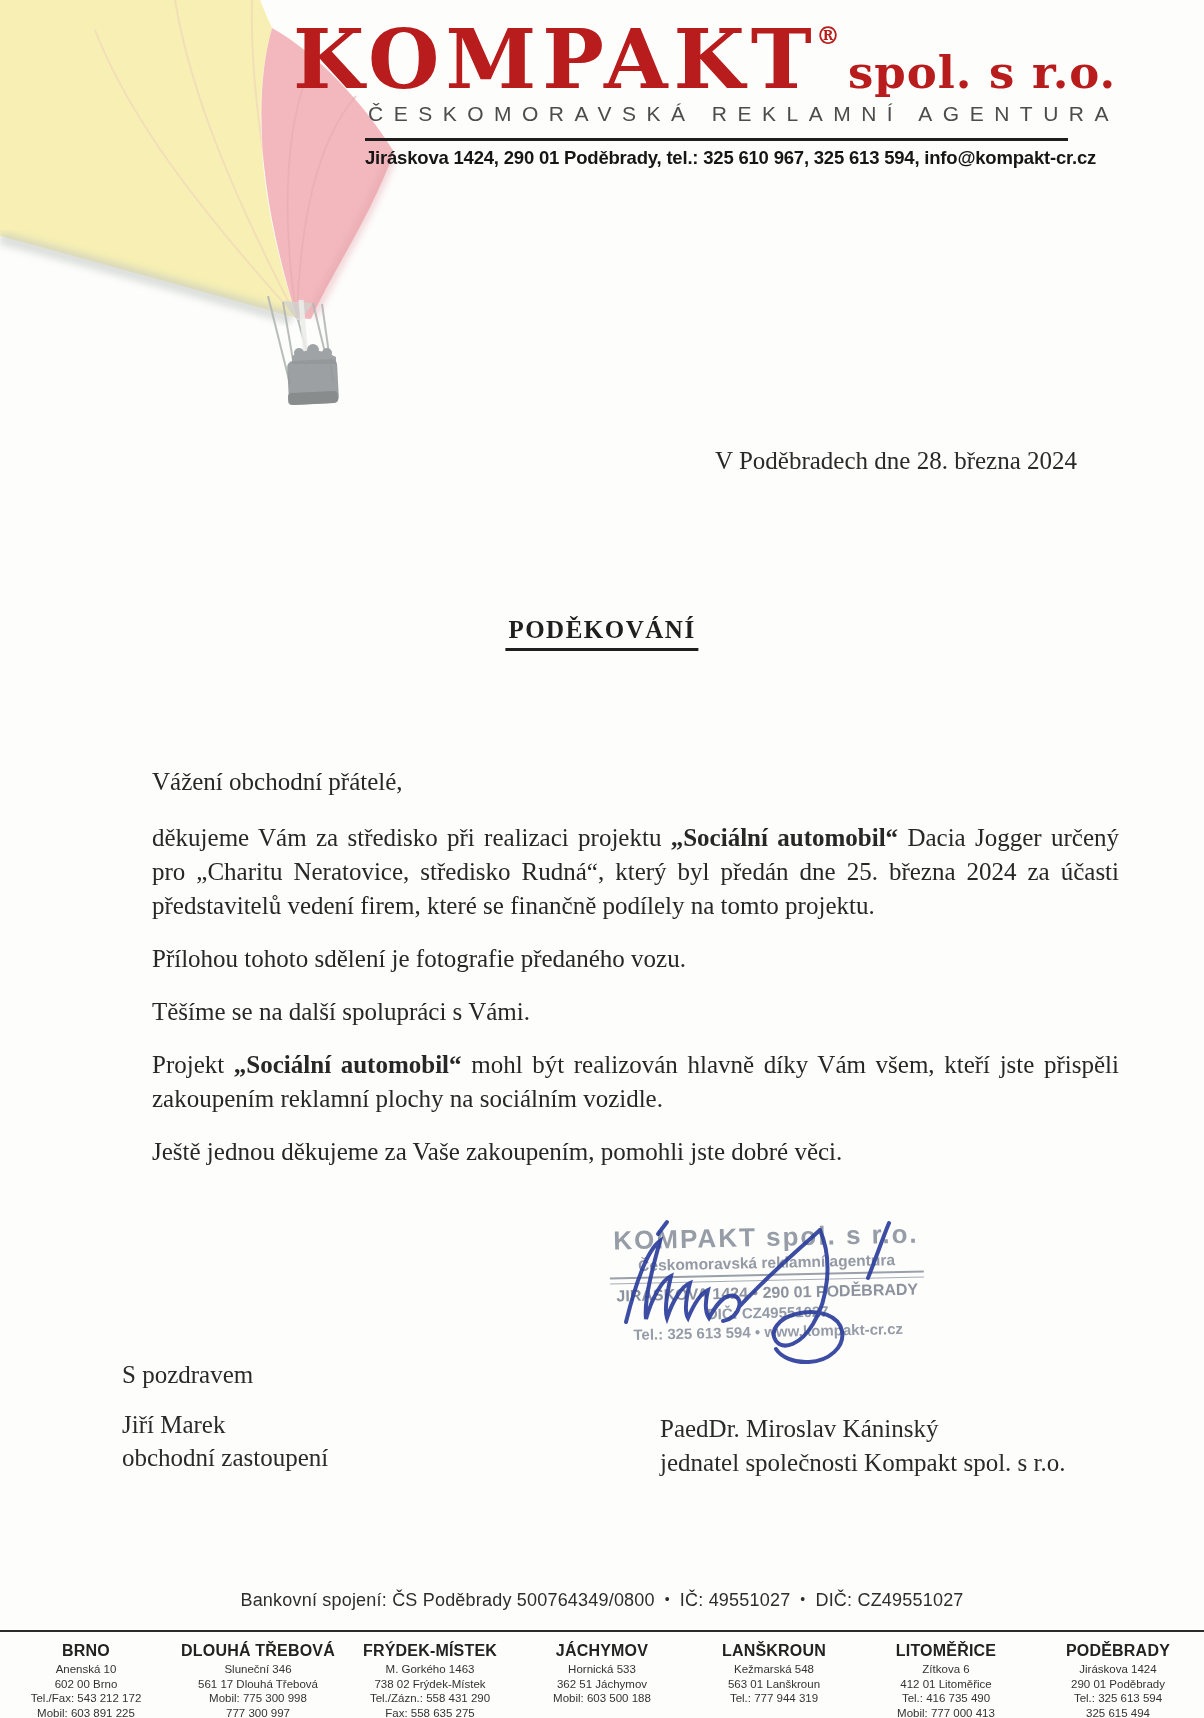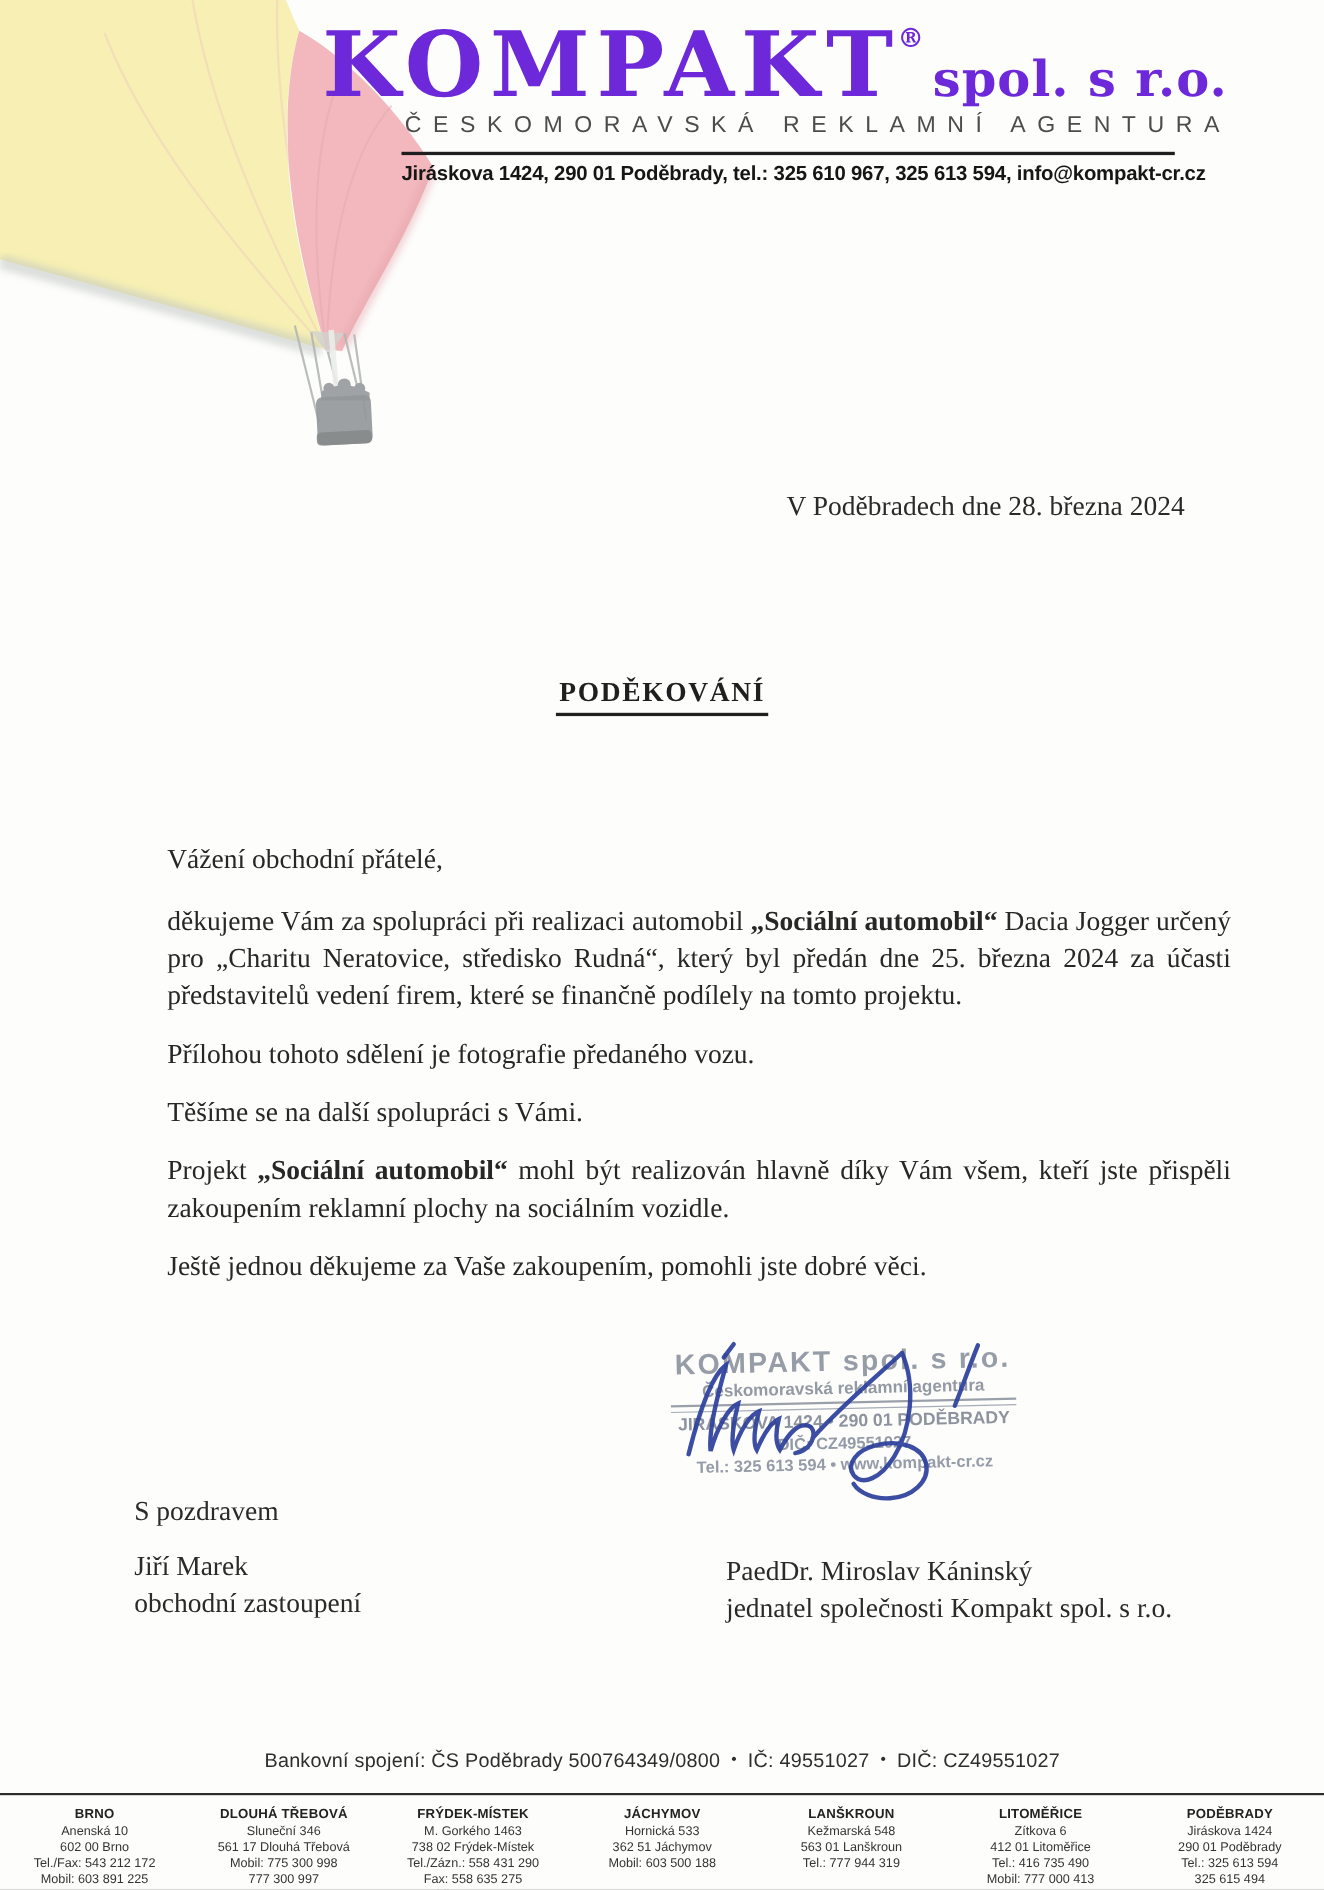--- a/index.html
+++ b/index.html
@@ -10,21 +10,21 @@
     background:#fdfdfc;
     overflow:hidden;
     font-family:"Liberation Serif", serif;
     color:#262626;
   }
   
   .balloon{position:absolute;left:0;top:0;width:400px;height:430px;opacity:.82;}
   .logo-row{
     position:absolute;left:293px;top:16px;width:800px;
     display:flex;align-items:baseline;
-    font-family:"DejaVu Serif", serif;font-weight:800;color:#6d28d9;
+    font-family:"DejaVu Serif", serif;font-weight:800;color:#b91c1c;
     white-space:nowrap;
   }
   .logo-main{font-size:82px;line-height:86px;letter-spacing:6px;}
   .logo-reg{font-size:24px;position:relative;top:-44px;left:-2px;letter-spacing:0;}
   .logo-suffix{font-size:45px;letter-spacing:1px;margin-left:6px;}
   .header-subtitle{
     position:absolute;left:368px;top:102px;width:720px;
     font-family:"Liberation Sans", sans-serif;
     font-size:21px;letter-spacing:10.5px;color:#4c4c4c;white-space:nowrap;
   }
@@ -78,21 +78,21 @@
     font-size:18px;color:#2d2d2d;letter-spacing:0.2px;
   }
   .bank-line .sep{margin:0 10px;font-size:14px;position:relative;top:-2px;}
   .footer-rule{position:absolute;left:0;top:1630px;width:100%;height:2px;background:#2c2c2c;}
   .footer-offices{
     position:absolute;left:0;top:1642px;width:100%;
     display:flex;
     font-family:"Liberation Sans", sans-serif;
   }
   .office{flex:1;text-align:center;padding:0 4px;}
-  .office-city{font-size:12px;font-weight:bold;color:#222;margin-bottom:2px;letter-spacing:.2px;}
+  .office-city{font-size:16px;font-weight:bold;color:#222;margin-bottom:2px;letter-spacing:.2px;}
   .office-line{font-size:11.5px;line-height:14.5px;color:#333;}
 </style>
 </head>
 <body>
 
 <div class="page">
 
   <svg class="balloon" viewBox="0 0 400 430" xmlns="http://www.w3.org/2000/svg">
     <defs>
       <filter id="soft">
@@ -152,21 +152,21 @@
   <div class="header-subtitle">ČESKOMORAVSKÁ REKLAMNÍ AGENTURA</div>
   <div class="header-rule"></div>
   <div class="header-address">Jiráskova 1424, 290 01 Poděbrady, tel.: 325 610 967, 325 613 594, info@kompakt-cr.cz</div>
 
   <div class="dateline">V Poděbradech dne 28. března 2024</div>
 
   <div class="letter-title">PODĚKOVÁNÍ</div>
 
   <div class="body-text">
     <p class="salutation">Vážení obchodní přátelé,</p>
-    <p class="justified"><span>děkujeme Vám za spolupráci při realizaci automobil </span><span class="bold-inline">„Sociální automobil“</span><span> Dacia Jogger určený pro „Charitu Neratovice, středisko Rudná“, který byl předán dne 25. března 2024 za účasti představitelů vedení firem, které se finančně podílely na tomto projektu.</span></p>
+    <p class="justified"><span>děkujeme Vám za středisko při realizaci projektu </span><span class="bold-inline">„Sociální automobil“</span><span> Dacia Jogger určený pro „Charitu Neratovice, středisko Rudná“, který byl předán dne 25. března 2024 za účasti představitelů vedení firem, které se finančně podílely na tomto projektu.</span></p>
     <p>Přílohou tohoto sdělení je fotografie předaného vozu.</p>
     <p>Těšíme se na další spolupráci s Vámi.</p>
     <p class="justified"><span>Projekt </span><span class="bold-inline">„Sociální automobil“</span><span> mohl být realizován hlavně díky Vám všem, kteří jste přispěli zakoupením reklamní plochy na sociálním vozidle.</span></p>
     <p>Ještě jednou děkujeme za Vaše zakoupením, pomohli jste dobré věci.</p>
   </div>
 
   <div class="stamp">
     <div class="stamp-line1">KOMPAKT spol. s r.o.</div>
     <div class="stamp-line2">Českomoravská reklamní agentura</div>
     <div class="stamp-rule"></div>

